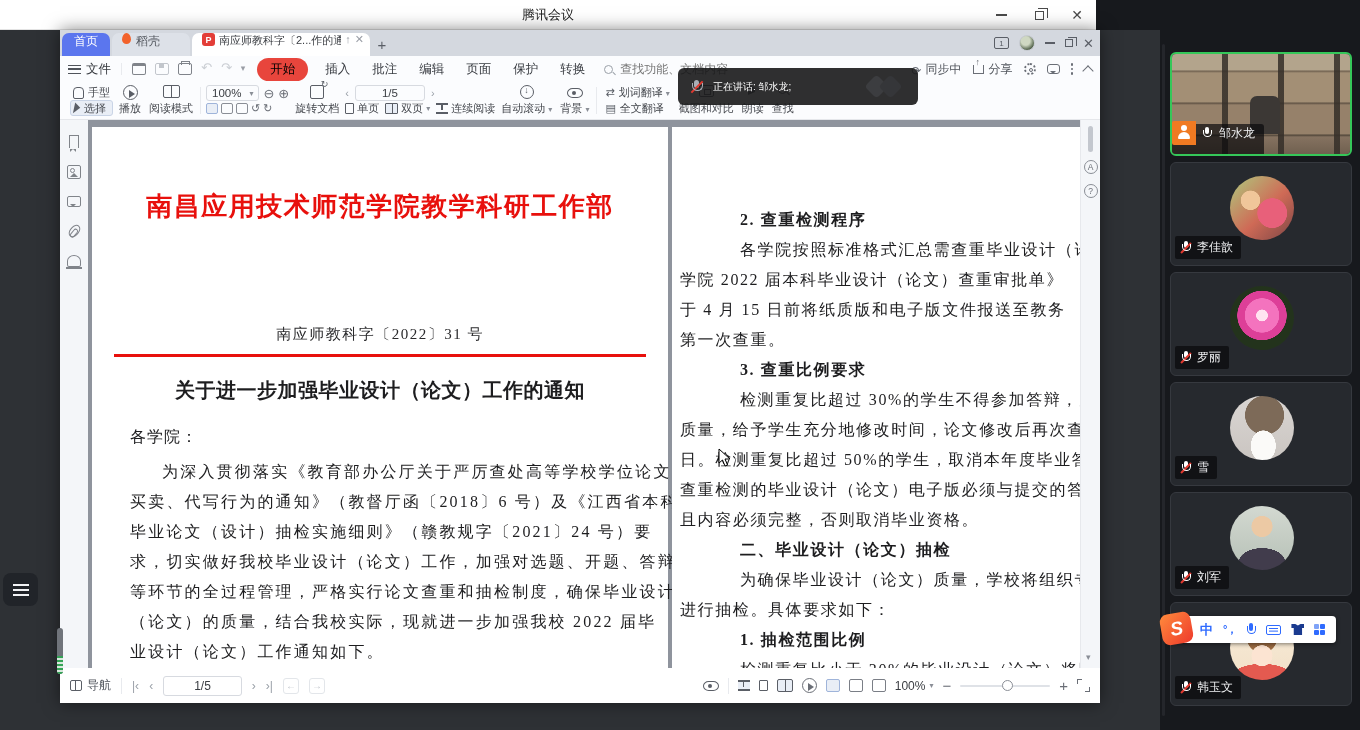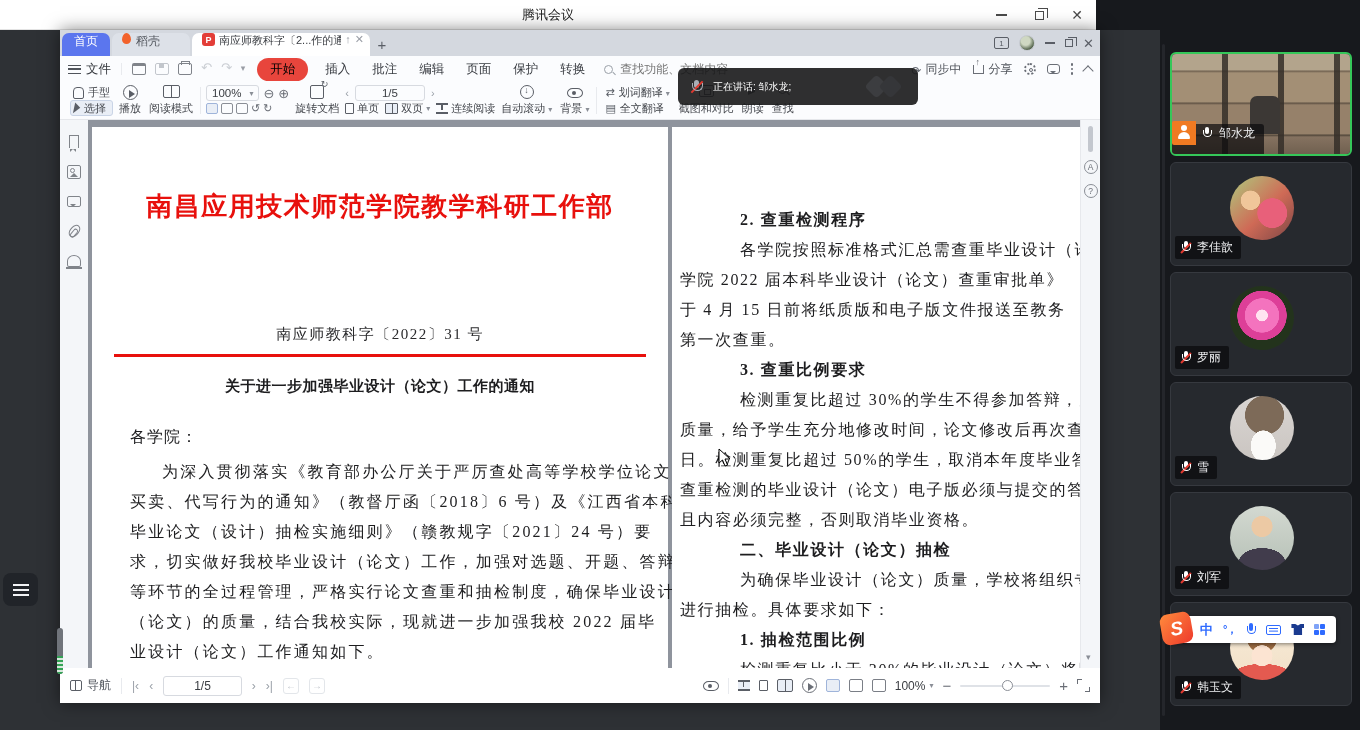--- a/index.html
+++ b/index.html
@@ -147,21 +147,21 @@
   .ls-stamp::after{content:"";position:absolute;left:-2px;bottom:-3px;width:16px;height:2px;background:#5a5e66;}
 
   
   #canvas{position:absolute;left:28px;top:90px;width:992px;height:548px;background:#8f949d;overflow:hidden;}
   .page{position:absolute;top:7px;background:#ffffff;height:560px;font-family:"Liberation Serif","DejaVu Serif",serif;color:#1d1d1f;}
   #page1{left:4px;width:576px;}
   #page2{left:584px;width:408px;overflow:hidden;}
   .p1-header{position:absolute;left:0;top:62px;width:100%;text-align:center;font-size:26px;font-weight:bold;color:#e8100c;letter-spacing:1.5px;white-space:nowrap;}
   .p1-docno{position:absolute;left:0;top:198px;width:100%;text-align:center;font-size:15px;letter-spacing:1.5px;color:#2a2a2c;}
   .p1-rule{position:absolute;left:22px;right:22px;top:227px;height:3px;background:#e8100c;}
-  .p1-title{position:absolute;left:0;top:250px;width:100%;text-align:center;font-size:15px;font-weight:bold;letter-spacing:.5px;}
+  .p1-title{position:absolute;left:0;top:250px;width:100%;text-align:center;font-size:20px;font-weight:bold;letter-spacing:.5px;}
   .p1-salutation{position:absolute;left:38px;top:300px;font-size:16px;letter-spacing:1px;}
   .p1-body{position:absolute;left:38px;top:330px;right:26px;}
   .dline{height:30px;line-height:30px;font-size:16px;letter-spacing:2.2px;white-space:nowrap;}
   .dline.ind{text-indent:2em;}
   .dline.bold{font-weight:bold;letter-spacing:1.2px;}
   .p2-body{position:absolute;left:8px;top:78px;right:0;}
   .p2-body .dline{letter-spacing:1.6px;}
   .p2-body .dline.ind{text-indent:0;padding-left:60px;}
 
   

